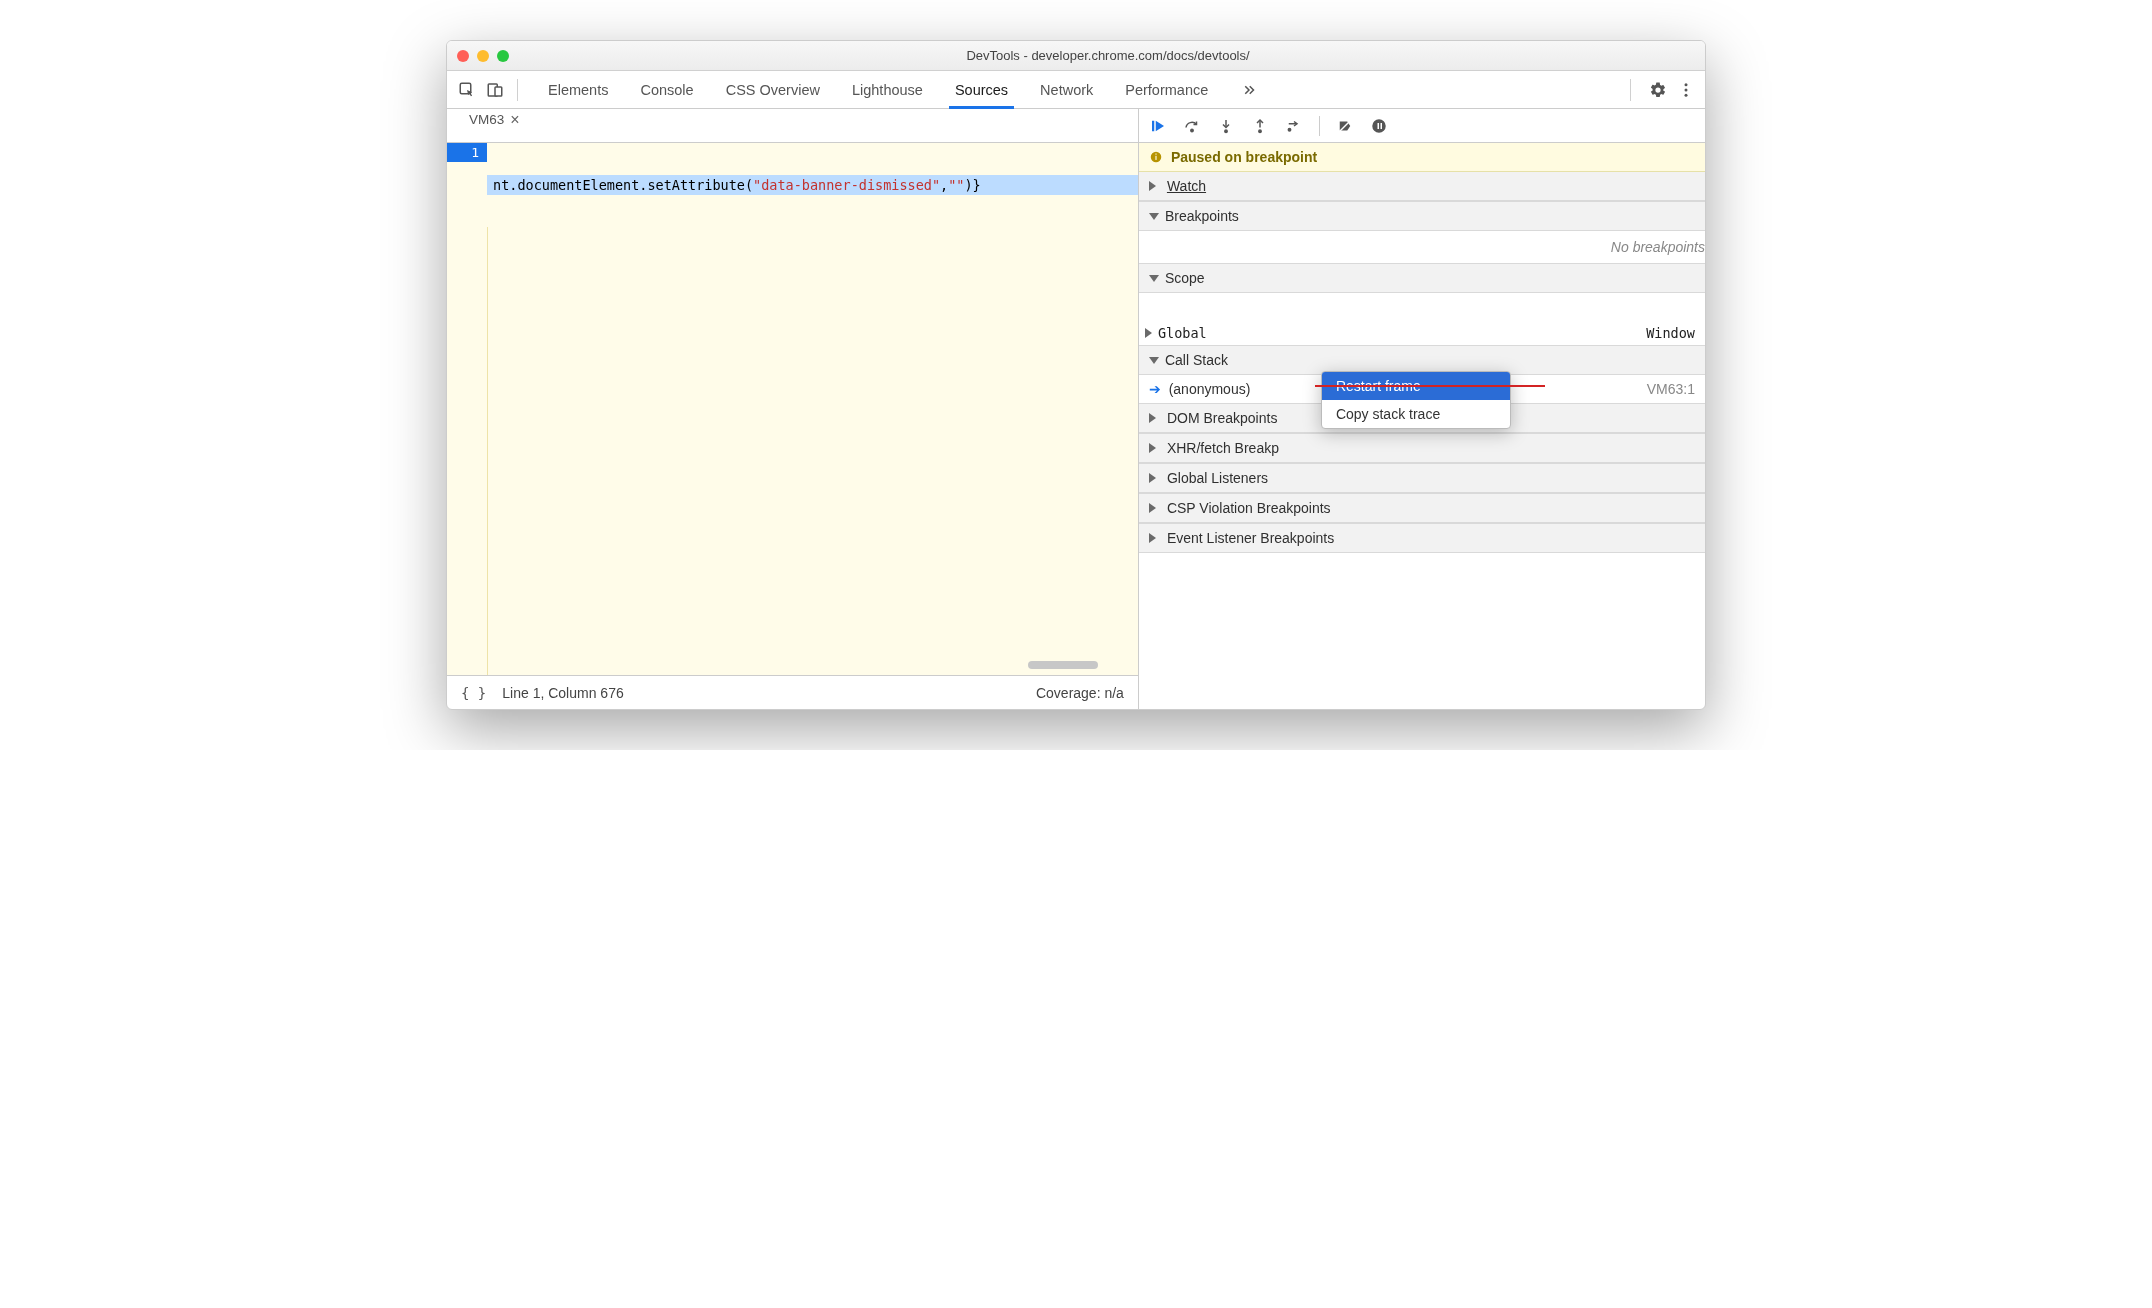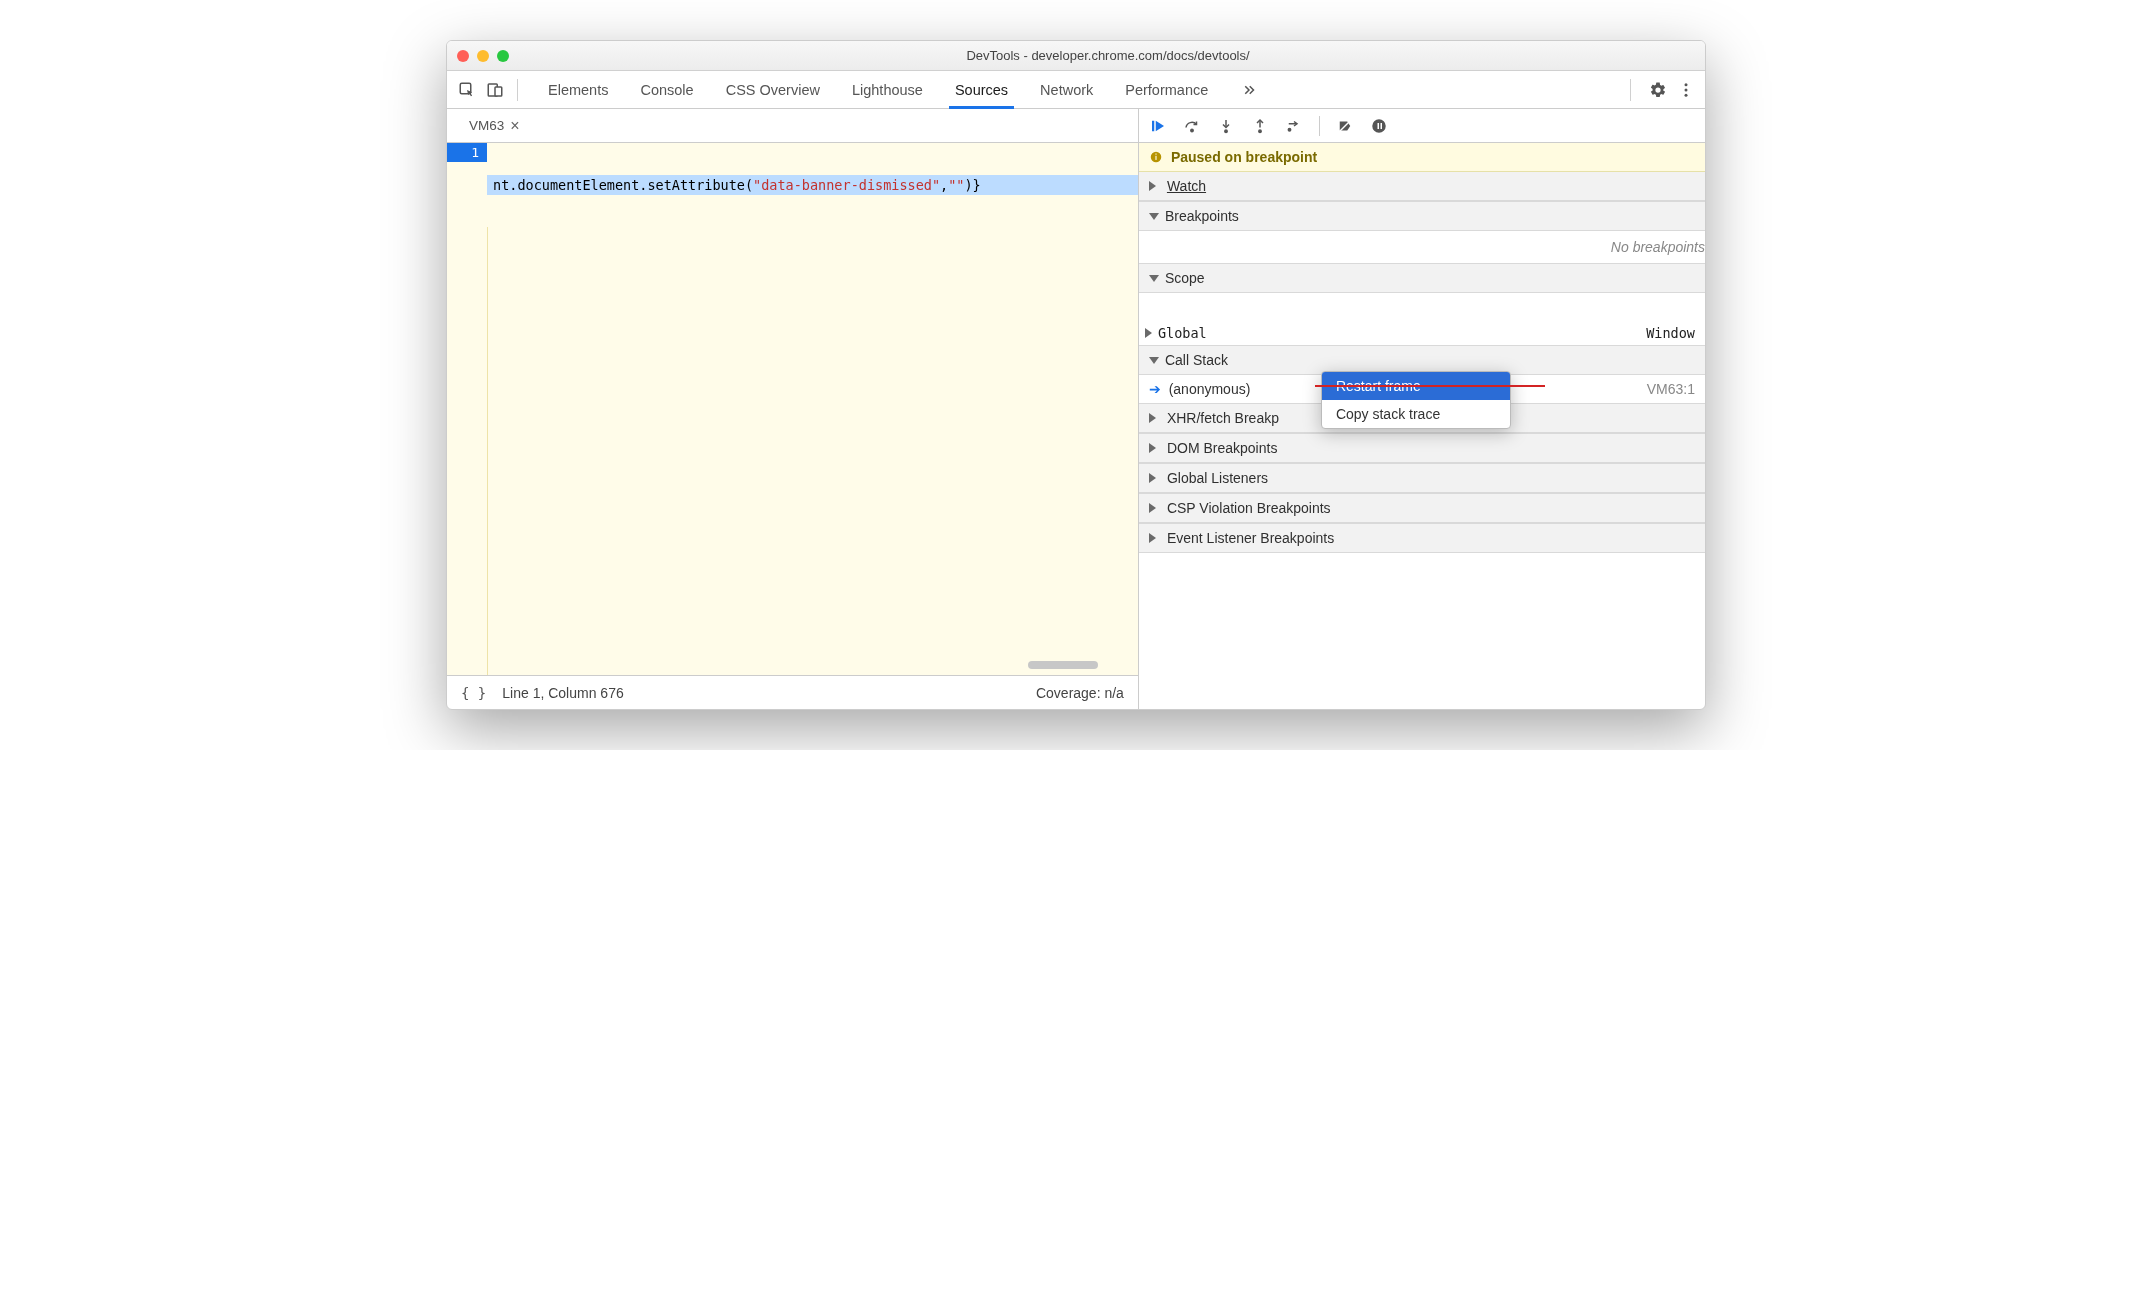--- a/index.html
+++ b/index.html
@@ -71,21 +71,21 @@
   .content { display:flex; height: 600px; }
 
   
   .editor-panel { flex: 1 1 55%; min-width:0; border-right:1px solid #ccc; display:flex; flex-direction:column; }
   .editor-tabs {
     height: 34px; border-bottom:1px solid #ccc;
     display:flex; align-items:center; padding: 0 8px; gap:8px;
     font-size: 13.5px; color:#555;
   }
   .editor-tabs .etab {
-    display:flex; align-items:center; gap:6px;
+    display:flex; align-items:flex-start; gap:6px;
     padding: 0 6px; height: 28px;
   }
   .editor-tabs .close-x { font-size: 16px; color:#666; line-height:1; }
   .editor-right-icon { margin-left:auto; opacity:.6; }
   .code-area { flex:1; display:flex; overflow:hidden; background:#fffce9; }
   .gutter {
     width: 40px; background:#fffce9; text-align:right;
     font-family: ui-monospace, SFMono-Regular, Menlo, Consolas, monospace;
     font-size: 13px;
   }
@@ -380,25 +380,25 @@
 
           <div class="context-menu">
             <div class="mi sel">Restart frame</div>
             <div class="mi">Copy stack trace</div>
           </div>
           <div class="strike-bar"></div>
         </div>
 
         <div class="section-header">
           <span class="tri right"></span>
+          <span>DOM Breakpoints</span>
+        </div>
+        <div class="section-header">
+          <span class="tri right"></span>
           <span>XHR/fetch Breakp</span>
-        </div>
-        <div class="section-header">
-          <span class="tri right"></span>
-          <span>DOM Breakpoints</span>
         </div>
         <div class="section-header">
           <span class="tri right"></span>
           <span>Global Listeners</span>
         </div>
         <div class="section-header">
           <span class="tri right"></span>
           <span>CSP Violation Breakpoints</span>
         </div>
         <div class="section-header">

